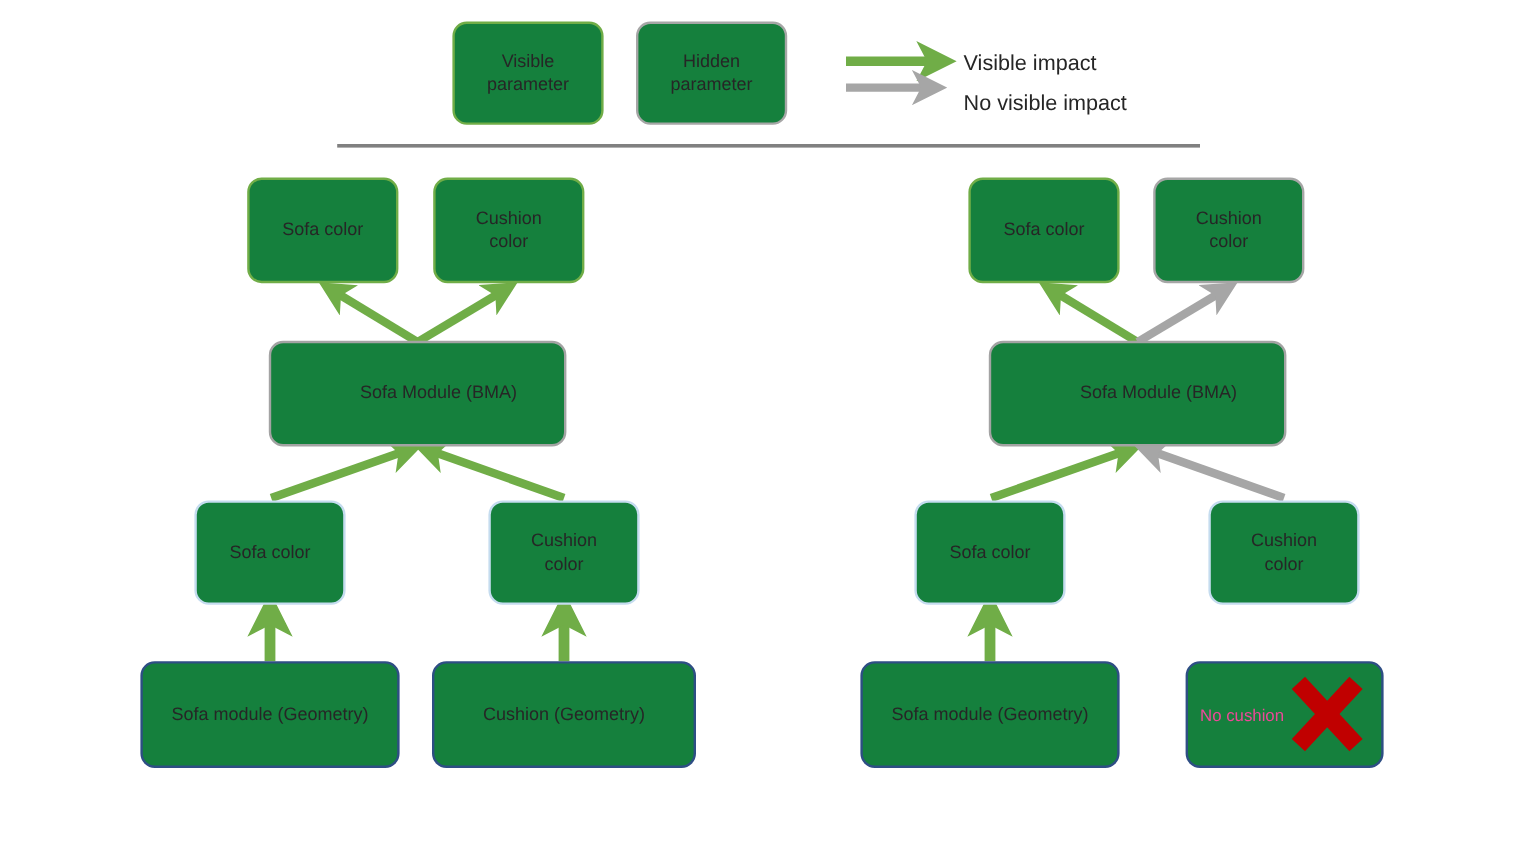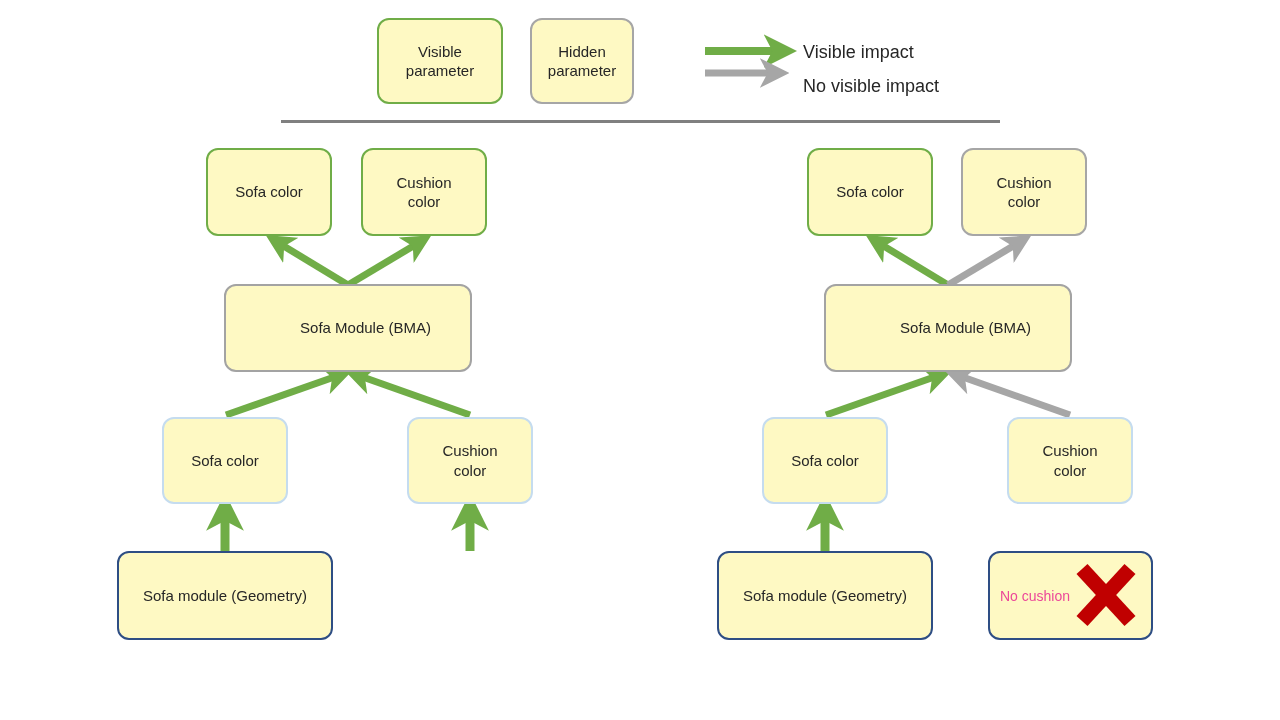--- a/index.html
+++ b/index.html
@@ -13,21 +13,21 @@
   #stage{position:absolute;left:0;top:0;width:1280px;height:720px;}
 
   .node{
     position:absolute;
     box-sizing:border-box;
     display:flex;
     align-items:center;
     justify-content:center;
     text-align:center;
     border-radius:12px;
-    background:#fef9c3;
+    background:#15803d;
     color:#262626;
     font-size:15px;
     line-height:1.28;
     padding:4px 8px;
     z-index:5;
   }
   .node.visible-param{ border:2px solid #70ad47; }
   .node.hidden-param { border:2px solid #a6a6a6; }
   .node.bma          { border:2px solid #a3a3a3;padding-left:43px; }
   .node.geometry     { border:2px solid #2e4e84; }
@@ -93,21 +93,21 @@
     <line x1="1070" y1="415" x2="957" y2="375" stroke="#a6a6a6" stroke-width="7" marker-end="url(#ah-gray)"></line>
 
     <line x1="825" y1="551" x2="825" y2="510" stroke="#70ad47" stroke-width="9" marker-end="url(#ah-green)"></line>
   </svg>
 
   <div class="node visible-param" style="left:377px;top:18px;width:126px;height:86px;">
     <span class="label">Visible
 parameter</span>
   </div>
 
-  <div class="node hidden-param" style="left:530px;top:18px;width:104px;height:86px;">
+  <div class="node hidden-param" style="left:530px;top:18px;width:126px;height:86px;">
     <span class="label">Hidden
 parameter</span>
   </div>
 
   <svg id="legend-arrows" viewBox="0 0 1280 720">
     <line x1="705" y1="51" x2="782" y2="51" stroke="#70ad47" stroke-width="8" marker-end="url(#ah-green)"></line>
     <line x1="705" y1="73" x2="776" y2="73" stroke="#a6a6a6" stroke-width="7" marker-end="url(#ah-gray)"></line>
   </svg>
 
   <div class="legend-text" style="left:803px;top:42px;">Visible impact</div>
@@ -134,20 +134,23 @@
 
   <div class="node lightblue" style="left:407px;top:417px;width:126px;height:87px;">
     <span class="label">Cushion
 color</span>
   </div>
 
   <div class="node geometry" style="left:117px;top:551px;width:216px;height:89px;">
     <span class="label">Sofa module (Geometry)</span>
   </div>
 
+  <div class="node geometry" style="left:360px;top:551px;width:220px;height:89px;">
+    <span class="label">Cushion (Geometry)</span>
+  </div>
 
   <div class="node visible-param" style="left:807px;top:148px;width:126px;height:88px;">
     <span class="label">Sofa color</span>
   </div>
 
   <div class="node hidden-param" style="left:961px;top:148px;width:126px;height:88px;">
     <span class="label">Cushion
 color</span>
   </div>
 

